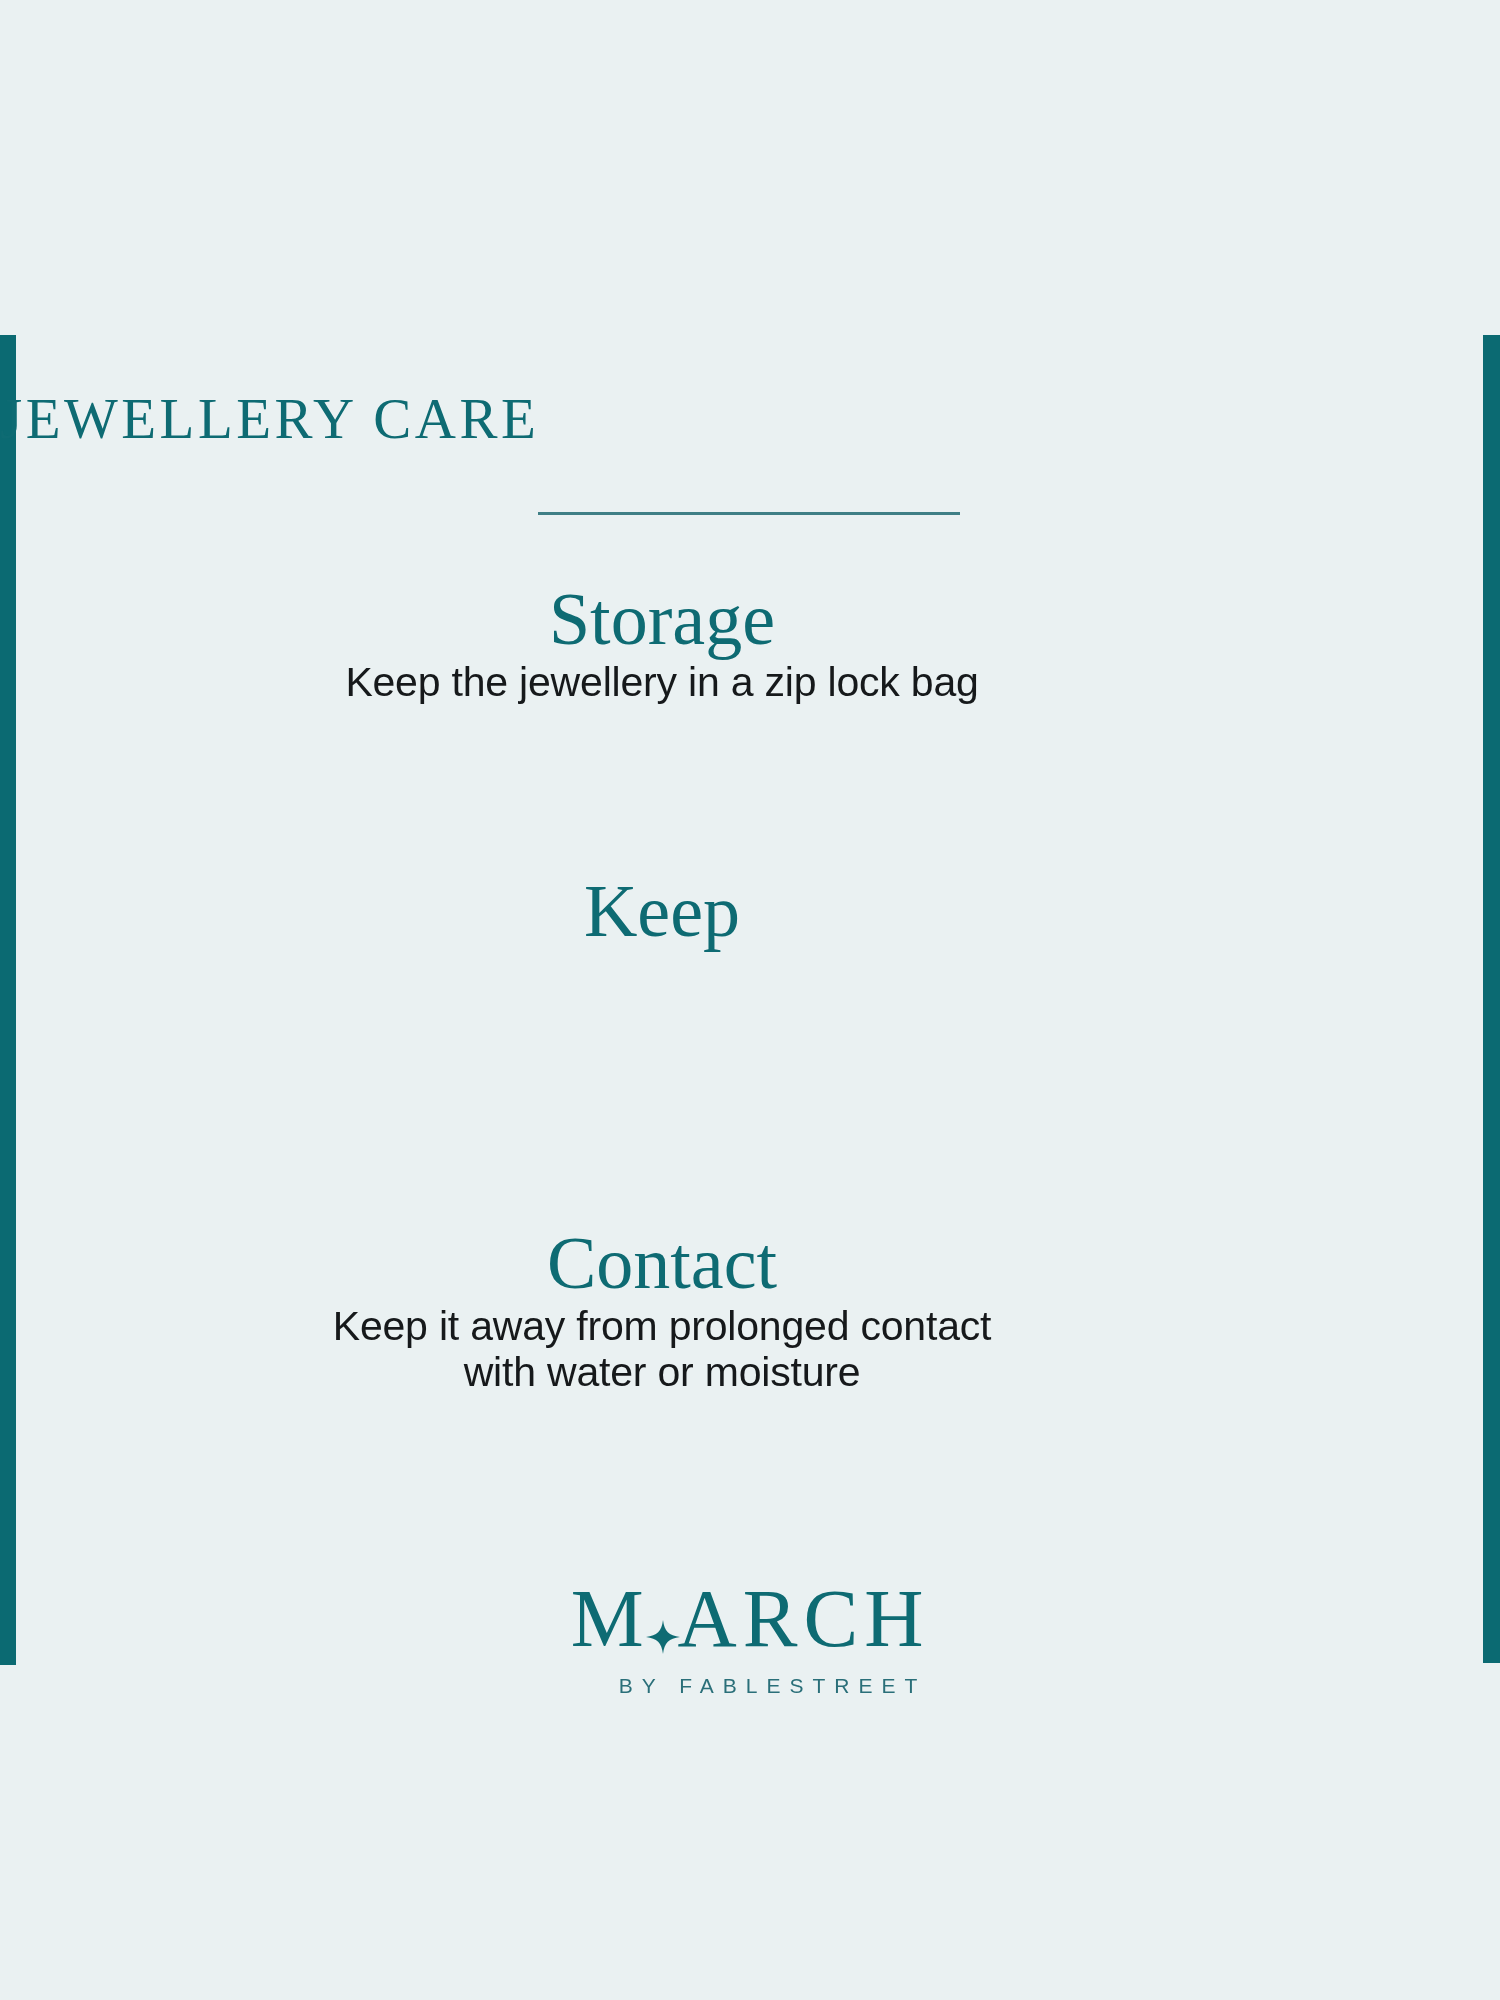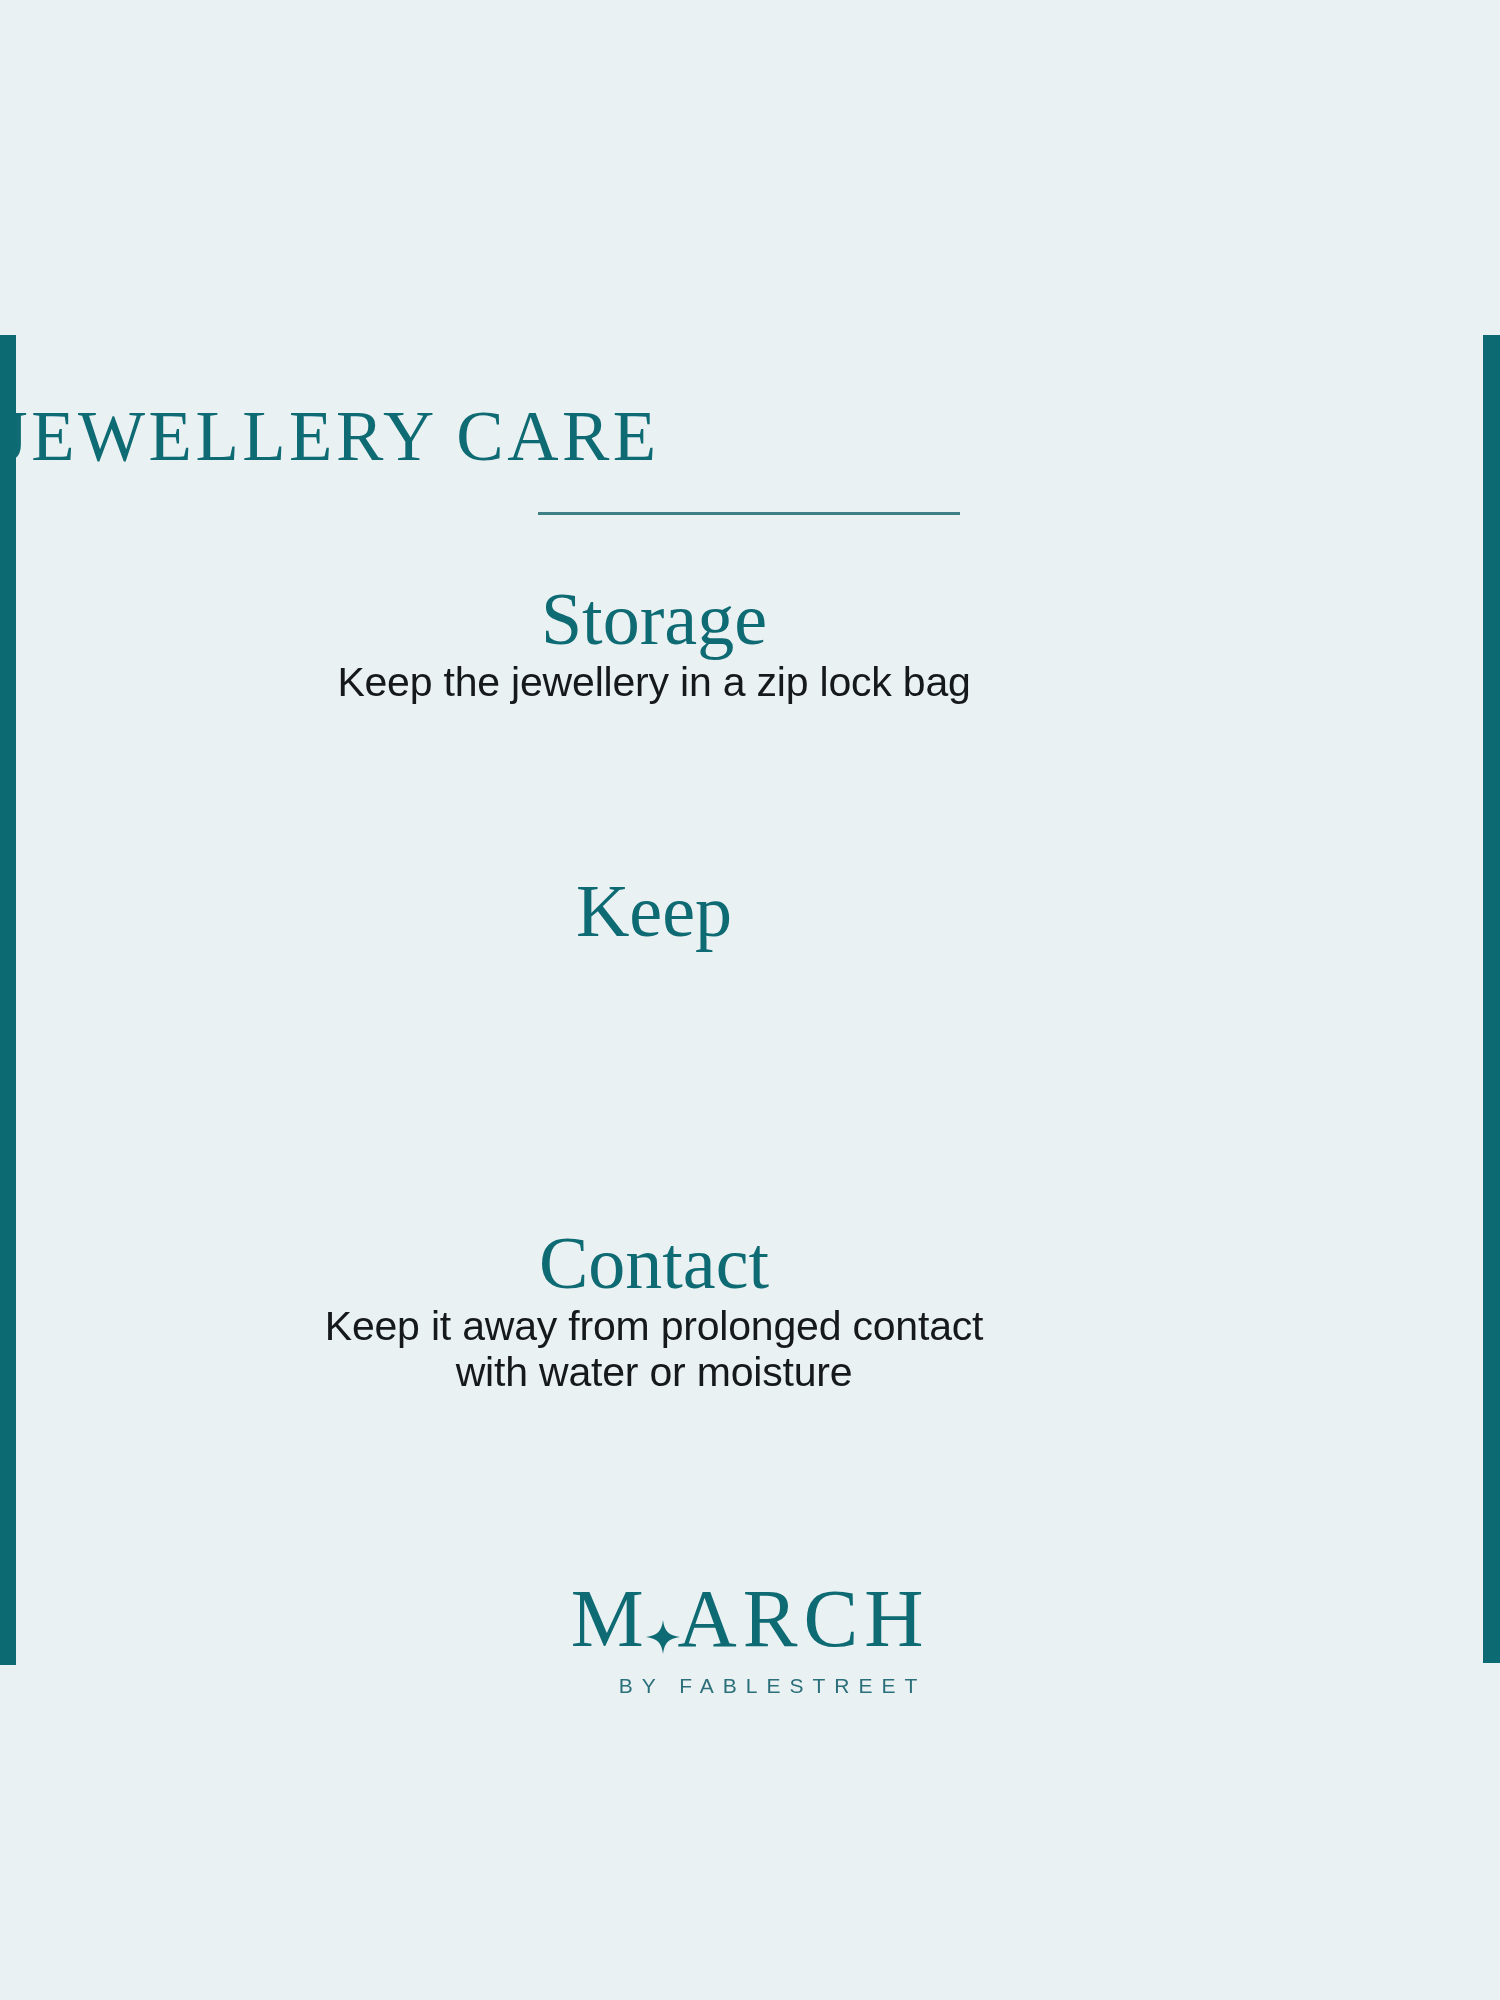--- a/index.html
+++ b/index.html
@@ -48,40 +48,40 @@
     width: 1500px;
     text-align: center;
   }
 
   .page-title {
     position: absolute;
     left: 0;
     top: 352px;
     width: 1476px;
     font-family: "Liberation Serif", "DejaVu Serif", serif;
-    font-size: 71px;
+    font-size: 57px;
     line-height: 1.02;
     font-weight: 400;
     letter-spacing: 3.5px;
     color: #0e6b73;
     white-space: nowrap;
   }
 
   .title-rule {
     position: absolute;
     left: 538px;
     top: 512px;
     width: 422px;
     height: 3px;
     background: #3f7f86;
   }
 
   .section {
     position: absolute;
-    left: 8px;
+    left: 16px;
     width: 1292px;
   }
   .section-1 { top: 582px; }
   .section-2 { top: 874px; }
   .section-3 { top: 1226px; }
 
   .section-heading {
     font-family: "Liberation Serif", "DejaVu Serif", serif;
     font-size: 74px;
     line-height: 1.0;

